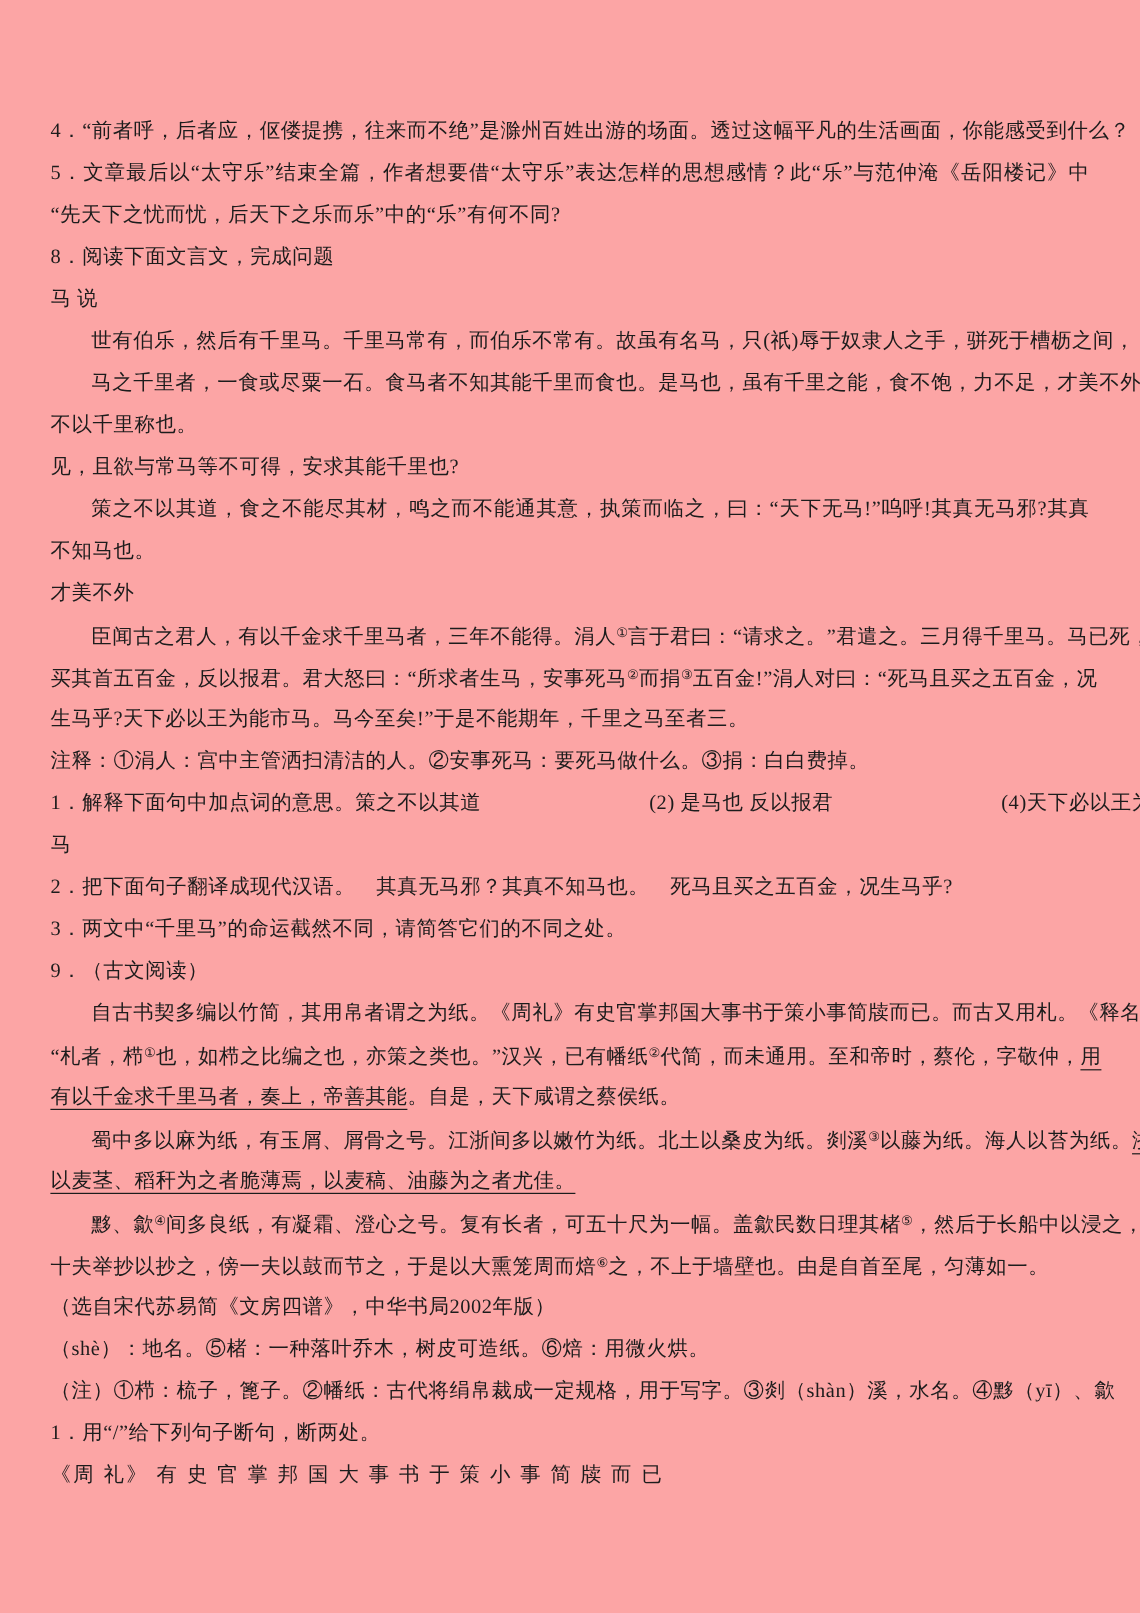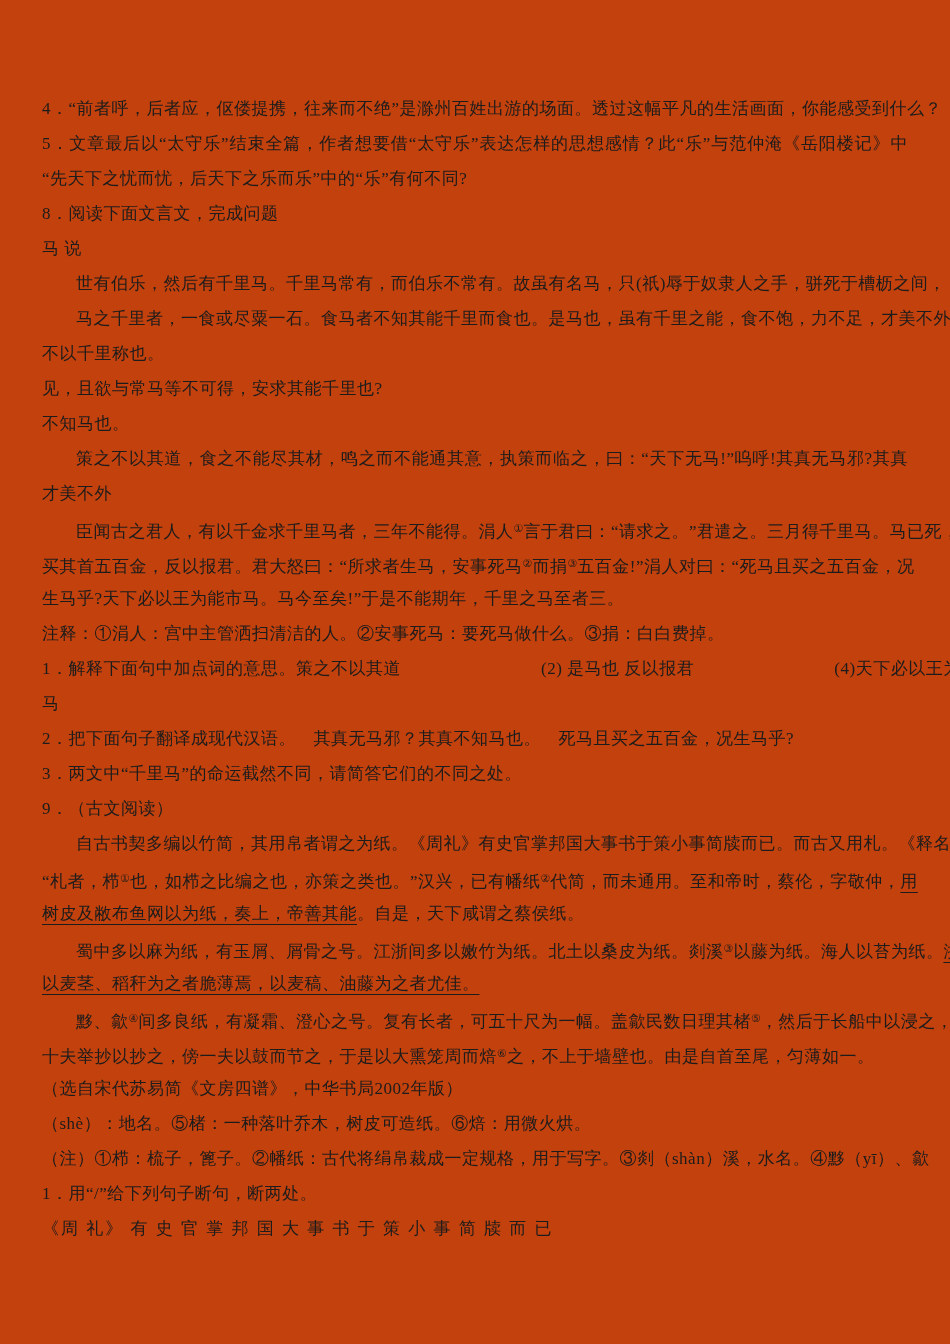--- a/index.html
+++ b/index.html
@@ -42,45 +42,45 @@
   }
   .s {
     font-size: 11px;
     vertical-align: 5px;
     letter-spacing: 0;
   }
 </style>
 </head>
 <body>
 
-<div class="page" style="background: #c2410c; color: rgb(28, 28, 28);">
+<div class="page" style="background: #fca5a5; color: rgb(28, 28, 28);">
     <div class="line fill"><span>4．“前者呼，后者应，伛偻提携，往来而不绝”是滁州百姓出游的场面。透过这幅平凡的生活画面，你能感受到什么？</span></div>
     <div class="line fill"><span>5．文章最后以“太守乐”结束全篇，作者想要借“太守乐”表达怎样的思想感情？此“乐”与范仲淹《岳阳楼记》中</span></div>
     <div class="line"><span>“先天下之忧而忧，后天下之乐而乐”中的“乐”有何不同?</span></div>
     <div class="line"><span>8．阅读下面文言文，完成问题</span></div>
     <div class="line"><span>马 说</span></div>
     <div class="line indent fill"><span>世有伯乐，然后有千里马。千里马常有，而伯乐不常有。故虽有名马，只(祇)辱于奴隶人之手，骈死于槽枥之间，</span></div>
     <div class="line indent fill"><span>马之千里者，一食或尽粟一石。食马者不知其能千里而食也。是马也，虽有千里之能，食不饱，力不足，才美不外</span></div>
     <div class="line"><span>不以千里称也。</span></div>
     <div class="line"><span>见，且欲与常马等不可得，安求其能千里也?</span></div>
+    <div class="line indent fill"><span>策之不以其道，食之不能尽其材，鸣之而不能通其意，执策而临之，曰：“天下无马!”呜呼!其真无马邪?其真</span></div>
     <div class="line"><span>不知马也。</span></div>
-    <div class="line indent fill"><span>策之不以其道，食之不能尽其材，鸣之而不能通其意，执策而临之，曰：“天下无马!”呜呼!其真无马邪?其真</span></div>
     <div class="line"><span>才美不外</span></div>
     <div class="line indent fill"><span>臣闻古之君人，有以千金求千里马者，三年不能得。涓人</span><span class="s">①</span><span>言于君曰：“请求之。”君遣之。三月得千里马。马已死，</span></div>
     <div class="line fill"><span>买其首五百金，反以报君。君大怒曰：“所求者生马，安事死马</span><span class="s">②</span><span>而捐</span><span class="s">③</span><span>五百金!”涓人对曰：“死马且买之五百金，况</span></div>
     <div class="line"><span>生马乎?天下必以王为能市马。马今至矣!”于是不能期年，千里之马至者三。</span></div>
     <div class="line"><span>注释：①涓人：宫中主管洒扫清洁的人。②安事死马：要死马做什么。③捐：白白费掉。</span></div>
     <div class="line fill"><span>1．解释下面句中加点词的意思。策之不以其道　　　　　　　　(2) 是马也 反以报君　　　　　　　　(4)天下必以王为能市</span></div>
     <div class="line"><span>马</span></div>
     <div class="line"><span>2．把下面句子翻译成现代汉语。　其真无马邪？其真不知马也。　死马且买之五百金，况生马乎?</span></div>
     <div class="line"><span>3．两文中“千里马”的命运截然不同，请简答它们的不同之处。</span></div>
     <div class="line"><span>9．（古文阅读）</span></div>
     <div class="line indent fill"><span>自古书契多编以竹简，其用帛者谓之为纸。</span><span class="w">《周礼》有史官掌邦国大事书于策小事简牍而已</span><span>。而古又用札。《释名》云：</span></div>
     <div class="line fill"><span>“札者，栉</span><span class="s">①</span><span>也，如栉之比编之也，亦策之类也。”汉兴，已有幡纸</span><span class="s">②</span><span>代简，而未通用。至和帝时，蔡伦，字敬仲，</span><span class="u">用</span></div>
-    <div class="line"><span class="u">树皮及敝布鱼网以为纸，奏上，帝善其能</span><span>。自是，天下咸谓之蔡侯纸。</span></div>
+    <div class="line"><span class="u">有以千金求千里马者，奏上，帝善其能</span><span>。自是，天下咸谓之蔡侯纸。</span></div>
     <div class="line indent fill"><span>蜀中多以麻为纸，有玉屑、屑骨之号。江浙间多以嫩竹为纸。北土以桑皮为纸。剡溪</span><span class="s">③</span><span>以藤为纸。海人以苔为纸。</span><span class="u">浙人</span></div>
     <div class="line"><span class="u">以麦茎、稻秆为之者脆薄焉，以麦稿、油藤为之者尤佳。</span></div>
     <div class="line indent fill"><span>黟、歙</span><span class="s">④</span><span>间多良纸，有凝霜、澄心之号。复有长者，可五十尺为一幅。盖歙民数日理其楮</span><span class="s">⑤</span><span>，然后于长船中以浸之，数</span></div>
     <div class="line"><span>十夫举抄以抄之，傍一夫以鼓而节之，于是以大熏笼周而焙</span><span class="s">⑥</span><span>之，不上于墙壁也。由是自首至尾，匀薄如一。</span></div>
     <div class="line"><span>（选自宋代苏易简《文房四谱》，中华书局2002年版）</span></div>
     <div class="line"><span>（shè）：地名。⑤楮：一种落叶乔木，树皮可造纸。⑥焙：用微火烘。</span></div>
     <div class="line fill"><span>（注）①栉：梳子，篦子。②幡纸：古代将绢帛裁成一定规格，用于写字。③剡（shàn）溪，水名。④黟（yī）、歙</span></div>
     <div class="line"><span>1．用“/”给下列句子断句，断两处。</span></div>
     <div class="line spaced"><span>《周 礼》 有 史 官 掌 邦 国 大 事 书 于 策 小 事 简 牍 而 已</span></div>
   </div>

